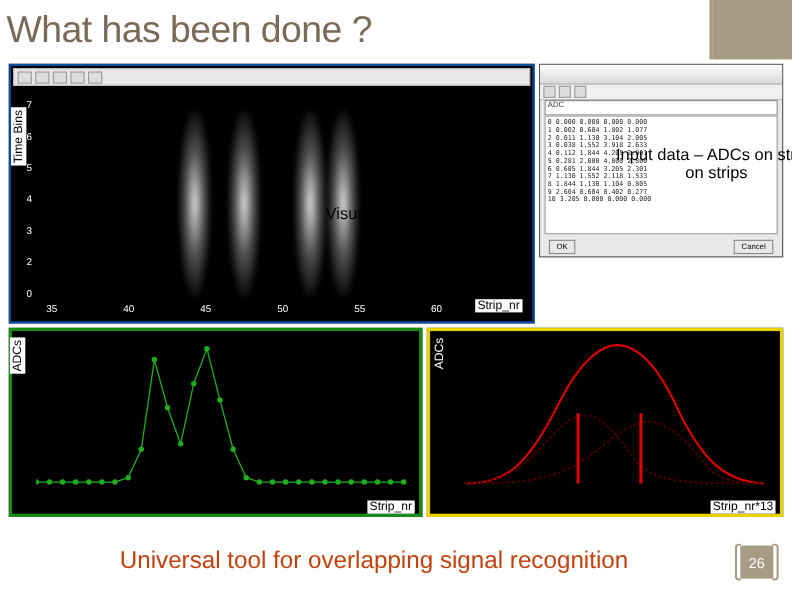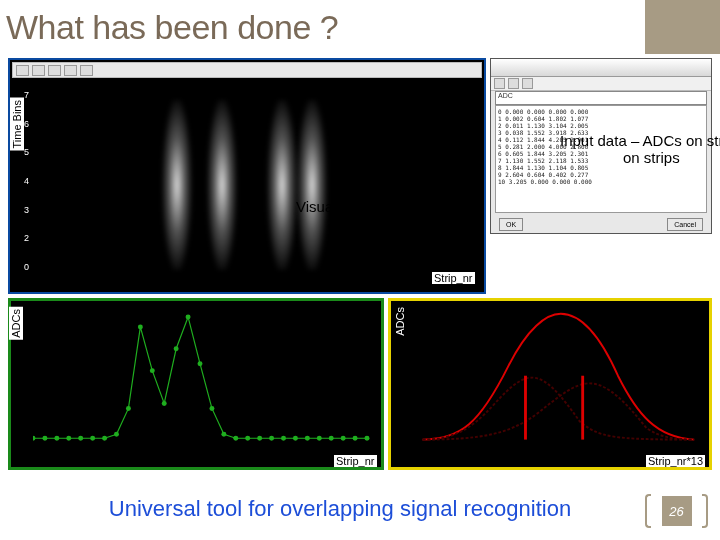--- a/index.html
+++ b/index.html
@@ -21,22 +21,22 @@
   .y-adcs-left { left: -2px; top: 6px; background: #fff; padding: 2px 1px; z-index: 5; }
   .y-adcs-right { left: 3px; top: 6px; color: #fff; z-index: 5; }
 
   .axis-ticks { position: absolute; bottom: 4px; left: 30px; right: 10px; display: flex; justify-content: space-between; color: #fff; font-size: 9px; }
   .axis-ticks span { flex: 0 0 auto; }
   .axis-ticks-left { position: absolute; left: 12px; top: 10px; bottom: 18px; display: flex; flex-direction: column; justify-content: space-between; color: #fff; font-size: 9px; }
 
   .annot { position: absolute; color: #000; font-size: 15px; z-index: 20; white-space: nowrap; }
   .caption-strip { position: absolute; color: #000; font-size: 11px; background: #fff; padding: 0 2px; z-index: 8; }
 
-  .bottom-text { position: absolute; left: 40px; bottom: 18px; right: 80px; font-size: 22px; color: #1d4ed8; text-align: center; }
-  .page-badge { position: absolute; right: 12px; bottom: 10px; width: 63px; height: 38px; display: flex; align-items: center; justify-content: center; font-style: italic; }
+  .bottom-text { position: absolute; left: 40px; bottom: 18px; right: 80px; font-size: 22px; color: #c2410c; text-align: center; }
+  .page-badge { position: absolute; right: 12px; bottom: 10px; width: 40px; height: 38px; display: flex; align-items: center; justify-content: center; }
   .page-badge .box { position: absolute; width: 30px; height: 30px; background: #a79b84; }
   .page-badge .bracket-l { position: absolute; left: 0; top: 2px; bottom: 2px; width: 6px; border: 2px solid #a79b84; border-right: none; border-radius: 4px 0 0 4px; }
   .page-badge .bracket-r { position: absolute; right: 0; top: 2px; bottom: 2px; width: 6px; border: 2px solid #a79b84; border-left: none; border-radius: 0 4px 4px 0; }
   .page-badge .num { position: relative; color: #fff; font-size: 13px; z-index: 2; }
 
   
   .blob { position: absolute; width: 30px; top: 20px; bottom: 20px; background: radial-gradient(ellipse at center, rgba(255,255,255,0.85) 0%, rgba(200,200,200,0.4) 40%, rgba(0,0,0,0) 75%); filter: blur(2px); }
 
   
   .poly { position: absolute; left: 22px; right: 10px; top: 8px; bottom: 22px; }
@@ -89,20 +89,29 @@
         <span>5</span>
         <span>4</span>
         <span>3</span>
         <span>2</span>
         <span>0</span>
       </div>
       <div class="blob" style="left:150px"></div>
       <div class="blob" style="left:195px"></div>
       <div class="blob" style="left:255px"></div>
       <div class="blob" style="left:285px"></div>
+      <div class="axis-ticks">
+        <span>35</span>
+        <span>40</span>
+        <span>45</span>
+        <span>50</span>
+        <span>55</span>
+        <span>60</span>
+        <span>65</span>
+      </div>
     </div>
   </div>
   <div class="caption-strip" style="left:432px; top:272px">Strip_nr</div>
 
   <div class="panel panel-side">
     <div class="side-header"></div>
     <div class="side-toolbar">
       <div class="tbtn"></div>
       <div class="tbtn"></div>
       <div class="tbtn"></div>
@@ -175,21 +184,21 @@
       <line class="vline" x1="118" y1="70" x2="118" y2="137"></line>
       <line class="vline" x1="178" y1="70" x2="178" y2="137"></line>
     </svg>
   </div>
   <div class="caption-strip" style="left:646px; top:455px">Strip_nr*13</div>
 
   <div class="annot" style="left:560px; top:132px; text-align:center">
     <div>Input data – ADCs on strips</div>
     <div style="text-align:center">on strips</div>
   </div>
-  <div class="annot" style="left:296px; top:198px; text-align:right">
+  <div class="annot" style="left:296px; top:186px; text-align:right">
     <div>Visualization of</div>
   </div>
 
   <div class="bottom-text">Universal tool for overlapping signal recognition</div>
 
   <div class="page-badge">
     <div class="bracket-l"></div>
     <div class="box"></div>
     <div class="bracket-r"></div>
     <div class="num">26</div>

